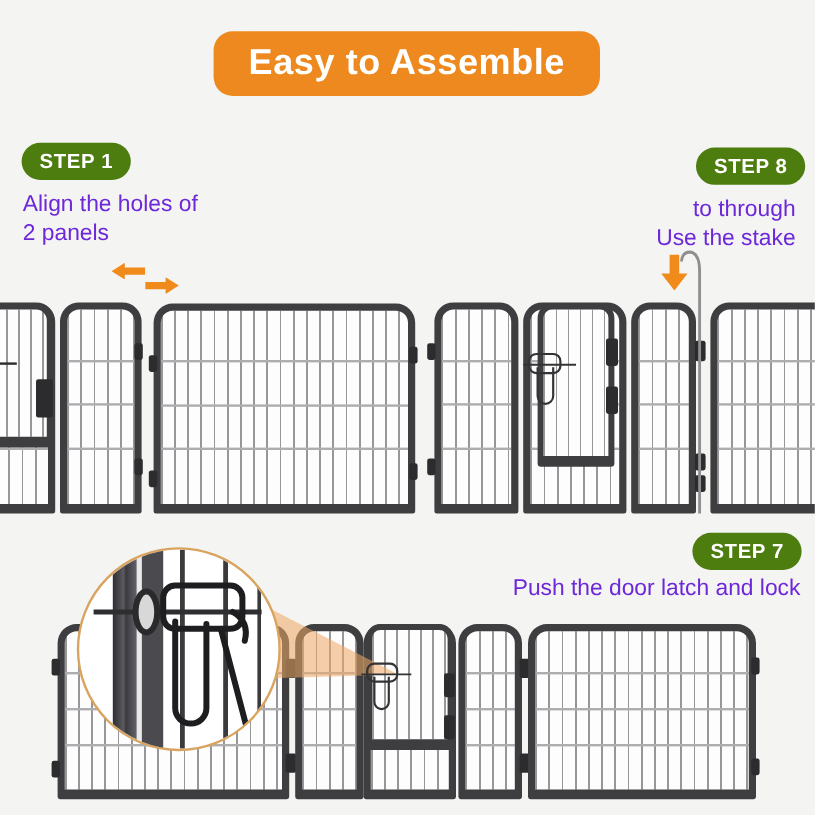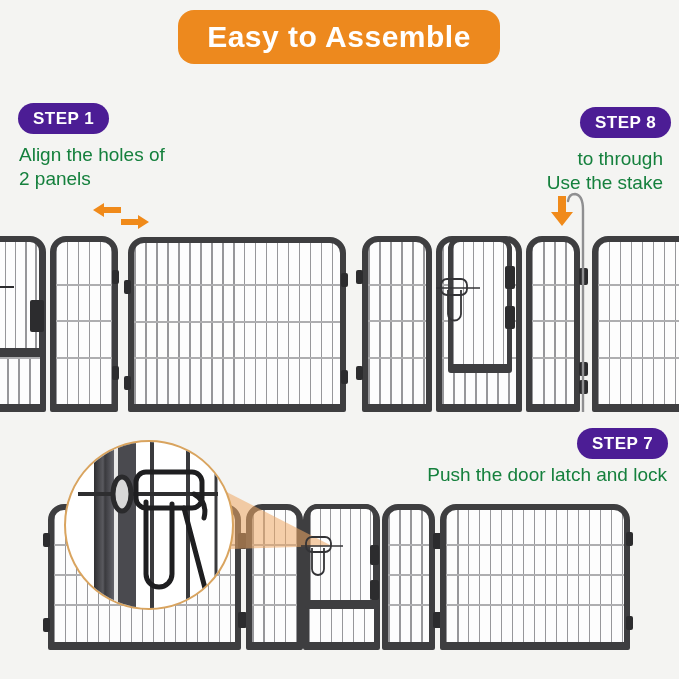--- a/index.html
+++ b/index.html
@@ -3,37 +3,37 @@
 <meta charset="utf-8">
 <style>
   html,body{margin:0;padding:0;}
   body{
     width:679px;height:679px;
     background:#f4f4f2;
     font-family:"Liberation Sans", sans-serif;
     position:relative;
     overflow:hidden;
   }
-  .stage{position:absolute;inset:0;overflow:hidden;}
+  .stage{position:absolute;inset:0;overflow:hidden;margin-top:16px;}
 
   
   .banner{
     position:absolute;left:178px;top:10px;width:322px;height:54px;
     background:#ed891e;border-radius:16px;
     display:flex;align-items:center;justify-content:center;
     color:#fff;font-size:30px;font-weight:bold;letter-spacing:.5px;
   }
   .badge{
     position:absolute;height:31px;padding:0 15px;
-    background:#4c1d95;border-radius:16px;
+    background:#4d7c0f;border-radius:16px;
     display:flex;align-items:center;justify-content:center;
     color:#fff;font-size:17px;font-weight:bold;letter-spacing:.5px;
   }
   .caption{
-    position:absolute;color:#15803d;font-size:19px;line-height:24px;
+    position:absolute;color:#6d28d9;font-size:19px;line-height:24px;
   }
   .caption.right{text-align:right;}
 
   
   .panel{
     position:absolute;box-sizing:border-box;
     border:6px solid #3e3e40;
     border-bottom-width:8px;
     border-radius:16px 16px 2px 2px;
     background:

